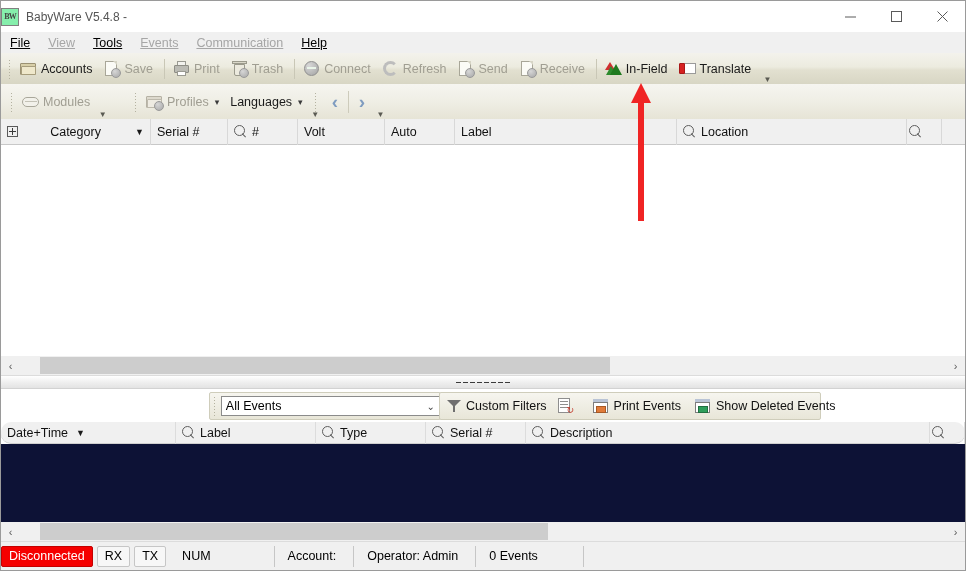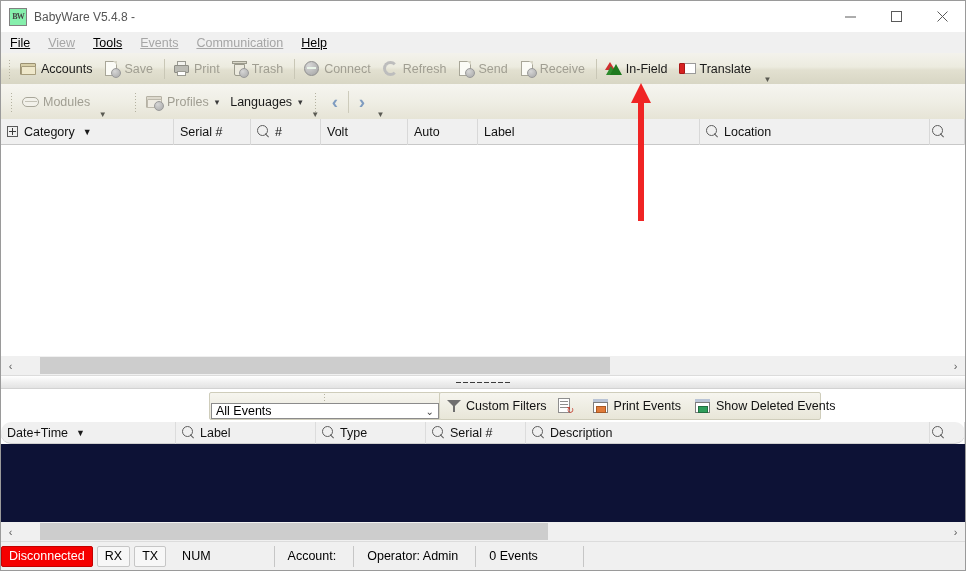--- a/index.html
+++ b/index.html
@@ -19,21 +19,21 @@
     overflow: hidden;
   }
 
   
   .titlebar {
     position: absolute; left: 0; top: 0; width: 964px; height: 31px;
     background: #ffffff;
     display: flex; align-items: center;
   }
   .tb-icon {
-    width: 18px; height: 18px; margin-left: 8px; margin-right: 7px;
+    width: 18px; height: 18px; margin-right: 7px;
     border: 1px solid #808080;
     display: flex; align-items: center; justify-content: center;
     font-size: 8px; font-weight: bold; color: #444; font-family: "Liberation Serif", serif;
     letter-spacing: -1px; background: #86efac;
   }
   .tb-title { color: #555; font-size: 12px; flex: 1; }
   .wbtn {
     width: 46px; height: 30px; display: flex; align-items: center; justify-content: center;
     color: #4a4a4a; font-size: 13px;
   }
@@ -457,21 +457,21 @@
       <div class="navbtn">
         <span>›</span>
       </div>
       <div class="overflow">
         <span class="ov-glyph">▼</span>
       </div>
     </div>
   </div>
 
   <div class="gridhdr">
-    <div class="gcol" style="width:173px;">
+    <div class="gcol" style="width:150px;justify-content:space-between;">
       <span class="plus"></span>
       <span>Category</span>
       <span class="sortdown">▼</span>
     </div>
     <div class="gcol" style="width:77px;">
       <span>Serial #</span>
     </div>
     <div class="gcol" style="width:70px;">
       <span class="mag"></span>
       <span>#</span>
@@ -502,21 +502,21 @@
       <div class="sb-thumb" id="thumb1" style="left: 20px; width: 570px;"></div>
     </div>
     <div class="sb-arrow">›</div>
   </div>
 
   <div class="splitter">
     <div class="sp-dots"></div>
   </div>
 
   <div class="evtoolbar">
-    <div class="evt-panel" style="left:208px; width:232px; justify-content:center;flex-direction:column;">
+    <div class="evt-panel" style="left:208px; width:232px; justify-content:center;">
       <div class="grip"></div>
       <div class="combo">
         <span class="cv">All Events</span>
         <span class="carrow">⌄</span>
       </div>
     </div>
 
     <div class="evt-panel" style="left:438px; width:382px;">
       <div class="evbtn">
         <span class="funnel"></span>

